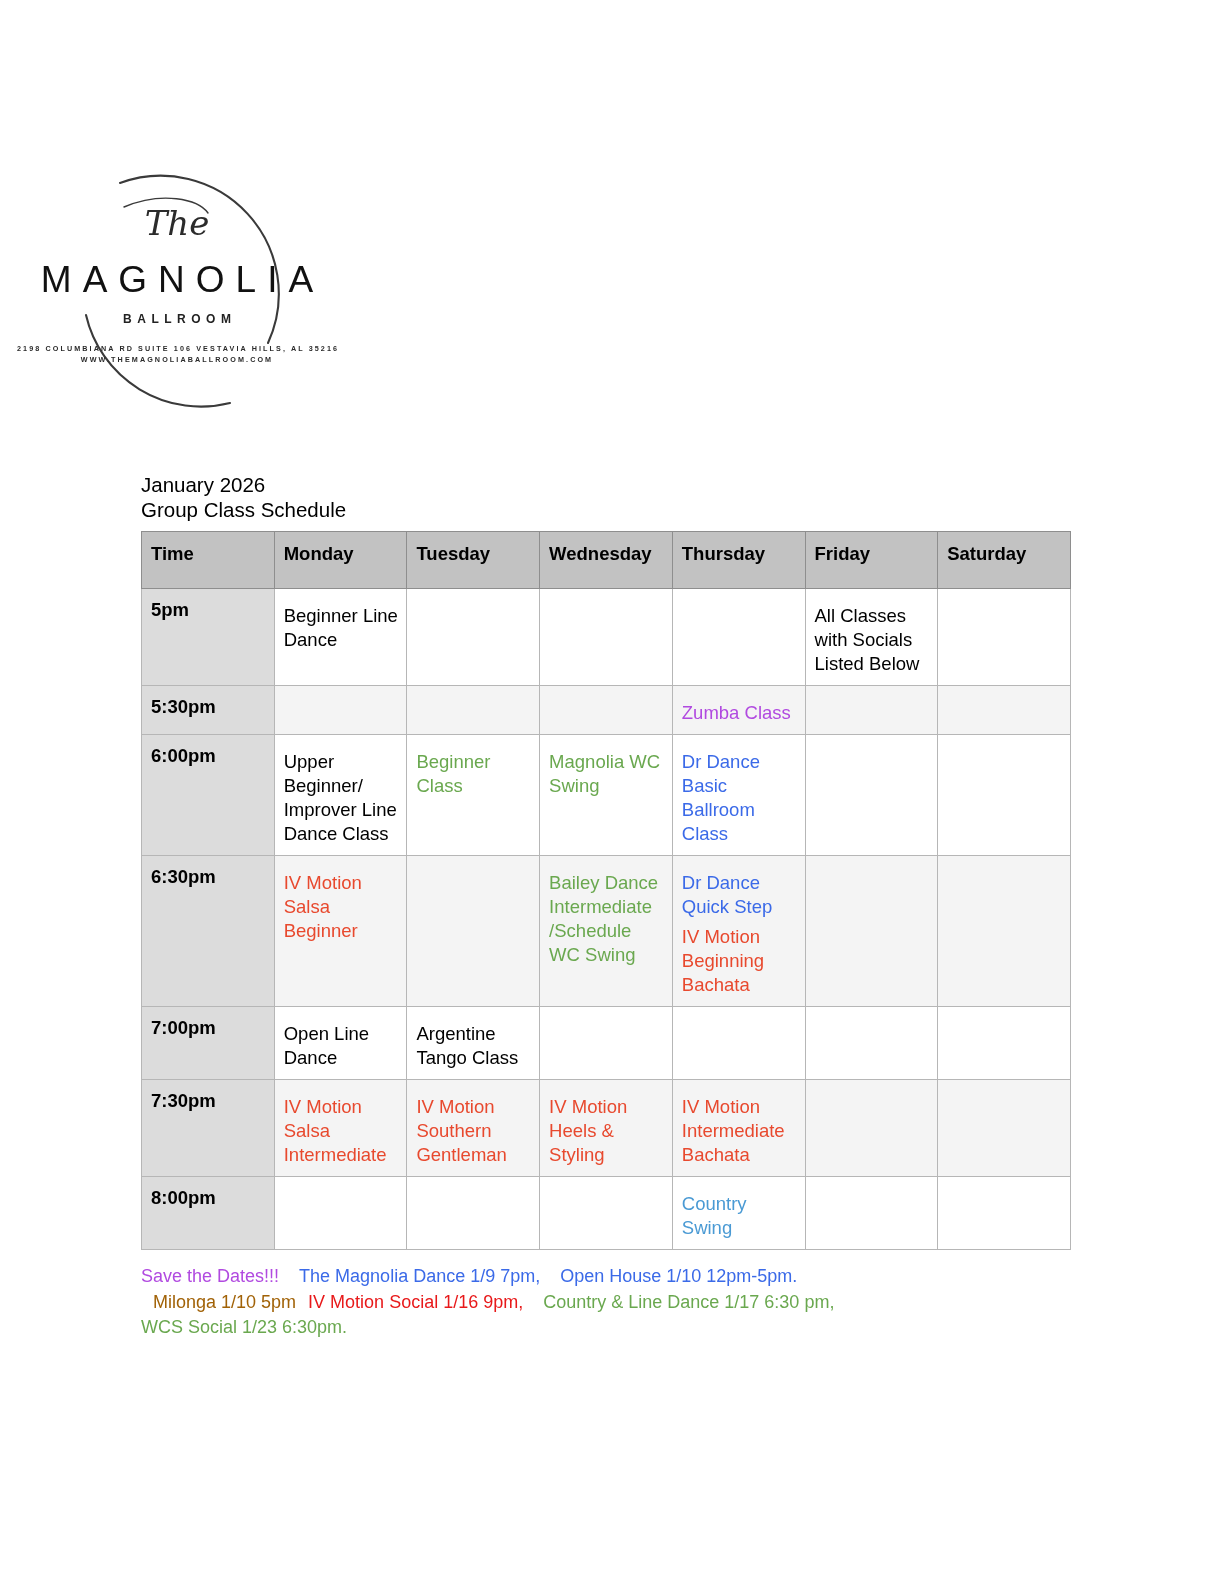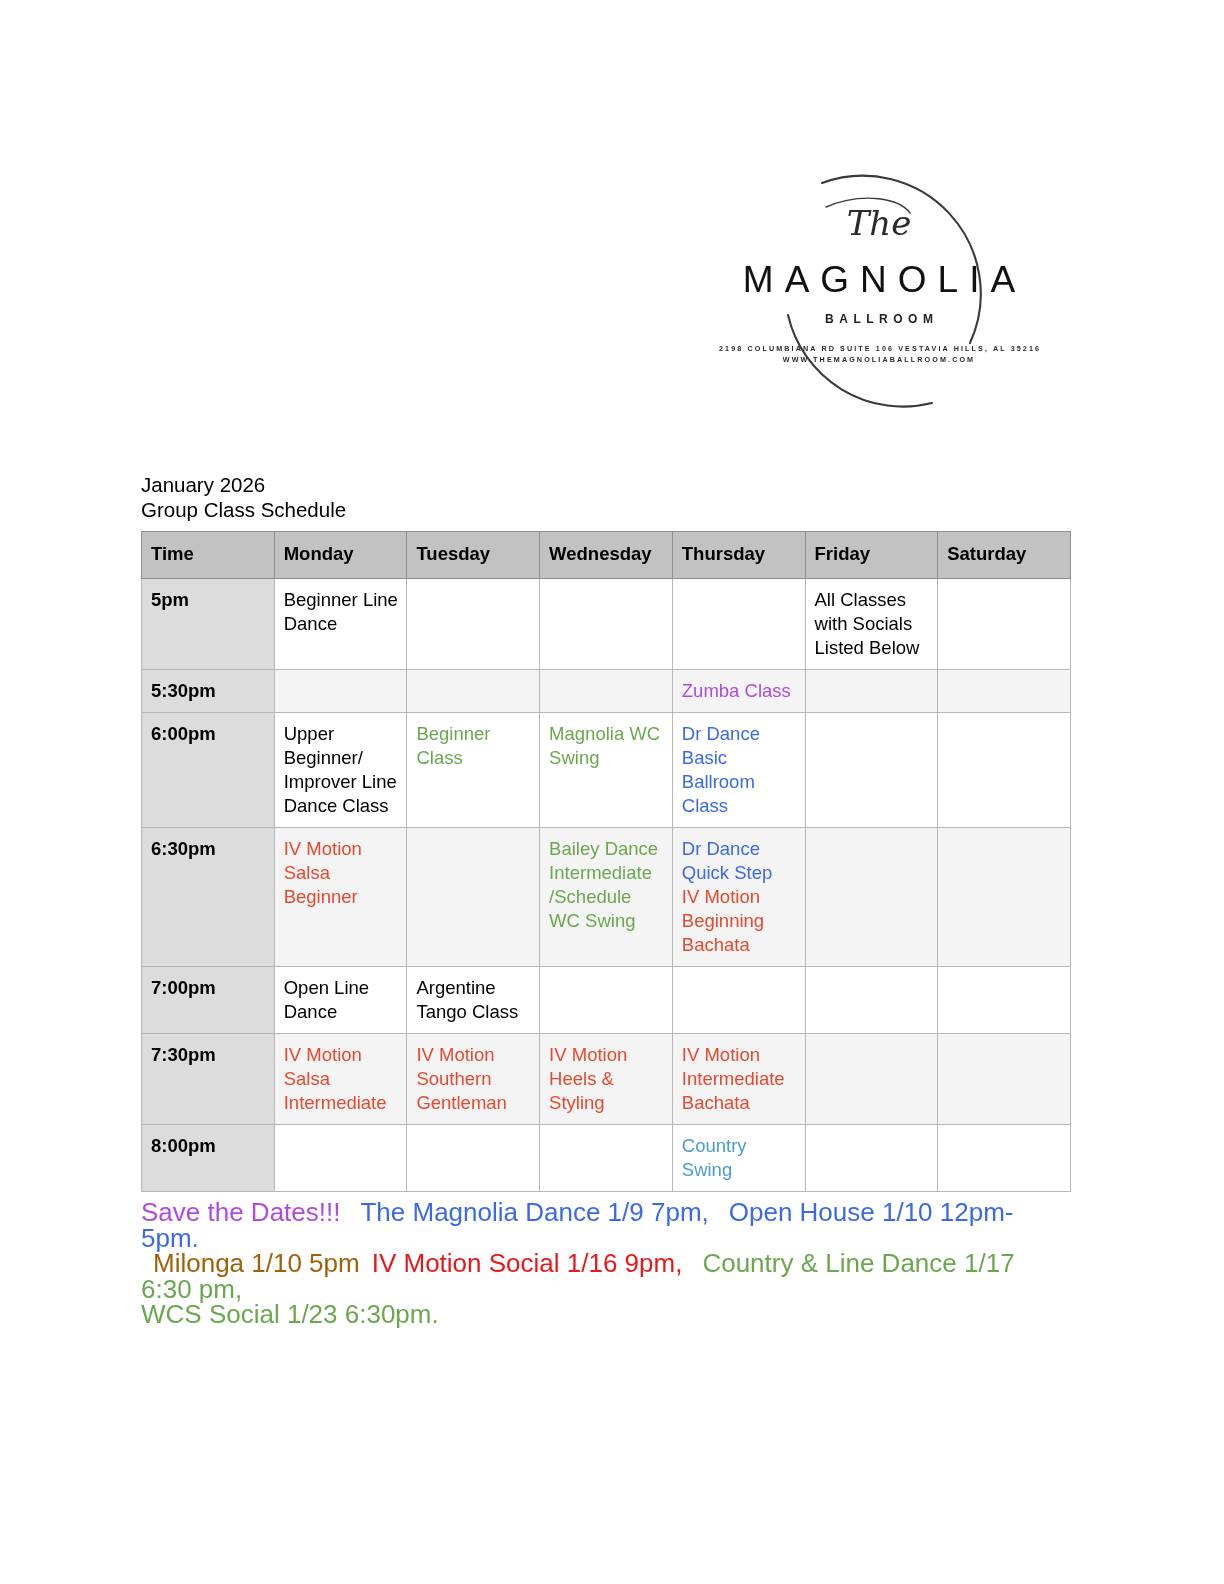--- a/index.html
+++ b/index.html
@@ -13,27 +13,27 @@
     height: 1584px;
     font-family: "Liberation Sans", sans-serif;
     color: #000000;
     position: relative;
     overflow: hidden;
   }
 
   
   .logo-block {
     position: absolute;
-    left: 0;
+    left: 12px;
     top: 150px;
     width: 1044px;
     height: 270px;
     display: flex;
     align-items: center;
-    justify-content: flex-end;
+    justify-content: flex-start;
   }
   .logo-inner {
     position: relative;
     width: 330px;
     height: 260px;
   }
   .logo-arcs {
     position: absolute;
     left: 0;
     top: 0;
@@ -121,49 +121,49 @@
     padding: 9px 8px 9px 9px;
     font-size: 18.5px;
     line-height: 24px;
   }
   table.schedule thead th {
     background: #c2c2c2;
     border-color: #8e8e8e;
     font-weight: bold;
     font-size: 18.5px;
     padding-top: 10px;
-    padding-bottom: 12px;
+    padding-bottom: 22px;
     text-align: left;
     color: #000;
   }
   td.timecell {
     background: #dcdcdc;
     font-weight: bold;
     border-right-color: #7d7d7d;
     color: #000;
   }
   tr.row-white td { background: #ffffff; }
   tr.row-gray  td { background: #f4f4f4; }
   tr.row-white td.timecell,
   tr.row-gray  td.timecell { background: #dcdcdc; }
 
-  .entry { display: block; }
+  .entry { display: block; margin-top: 6px; }
 
   
   .c-black  { color: #000000; }
   .c-green  { color: #6aa84f; }
   .c-blue   { color: #3b6ae8; }
   .c-orange { color: #e8492e; }
   .c-purple { color: #b14ae0; }
   .c-skyblue{ color: #4a9ad4; }
 
   
   .footer {
-    margin-top: 8px;
-    font-size: 26px;
+    margin-top: 14px;
+    font-size: 18px;
     line-height: 25.5px;
     width: 930px;
   }
   .f-purple { color: #b14ae0; }
   .f-blue   { color: #3b6ae8; }
   .f-black  { color: #a16207; }
   .f-red    { color: #e8191a; }
   .f-green  { color: #6aa84f; }
   .gap-sm { display: inline-block; width: 12px; }
   .gap-md { display: inline-block; width: 20px; }

